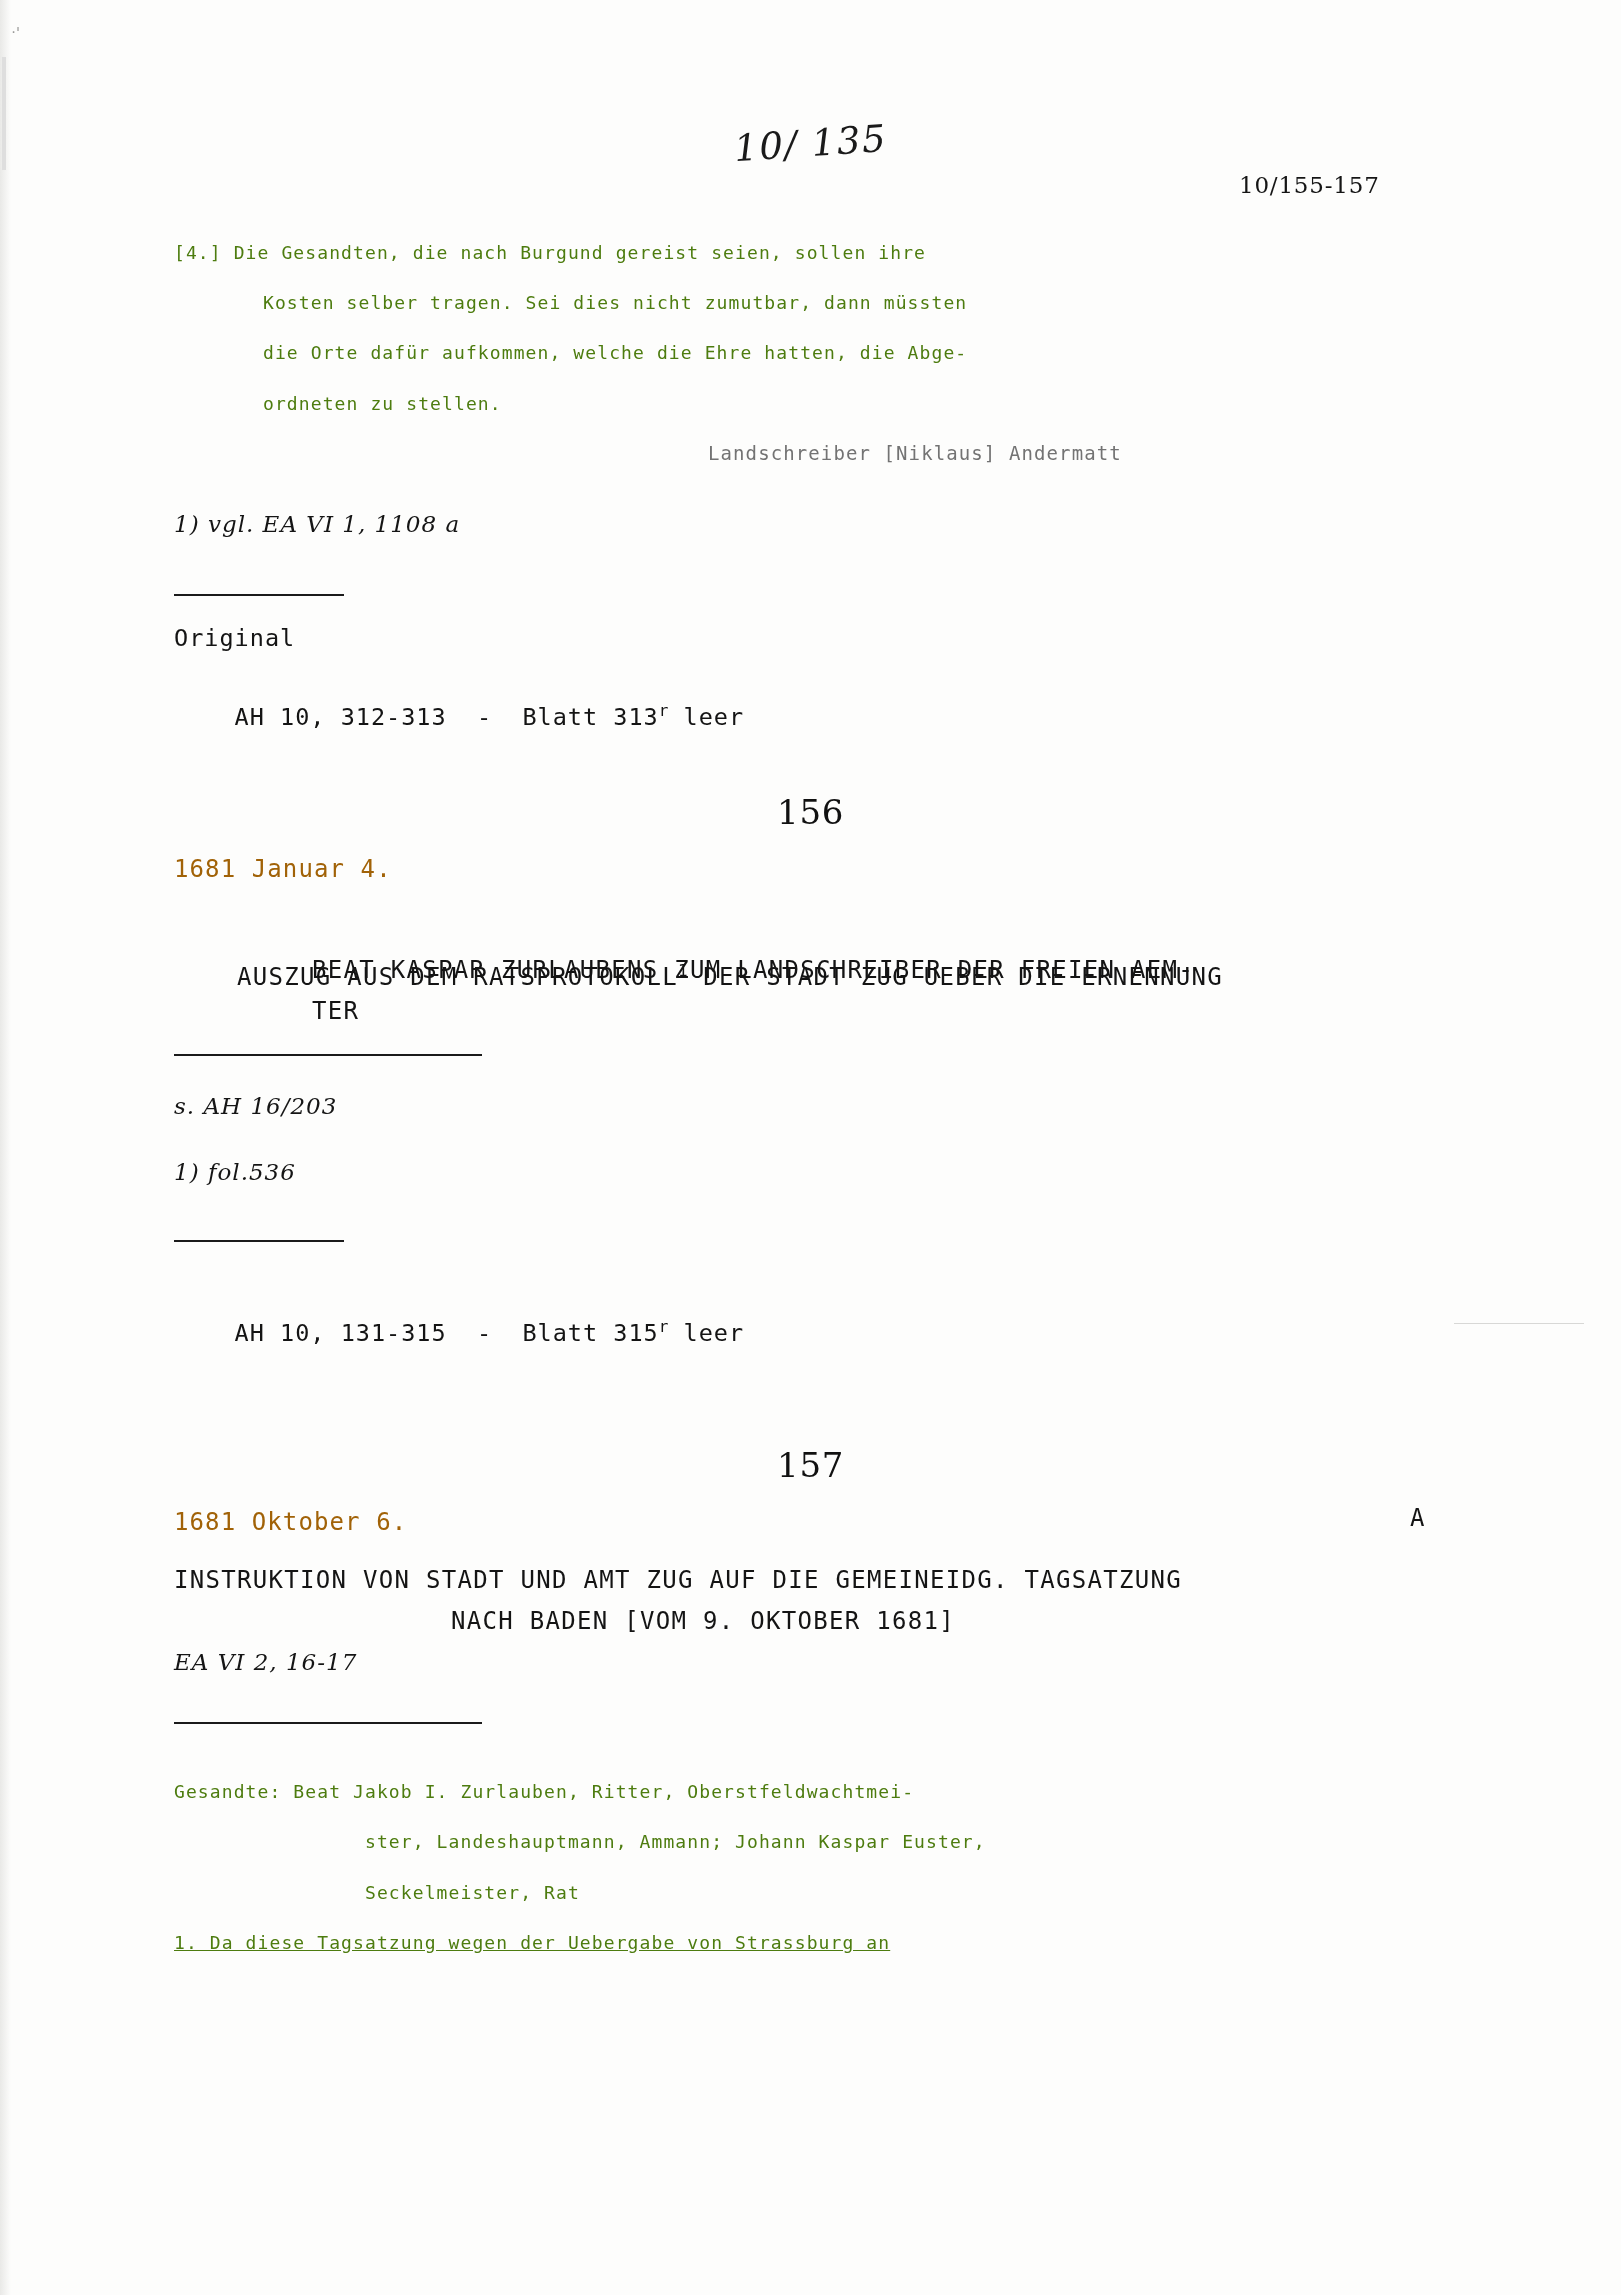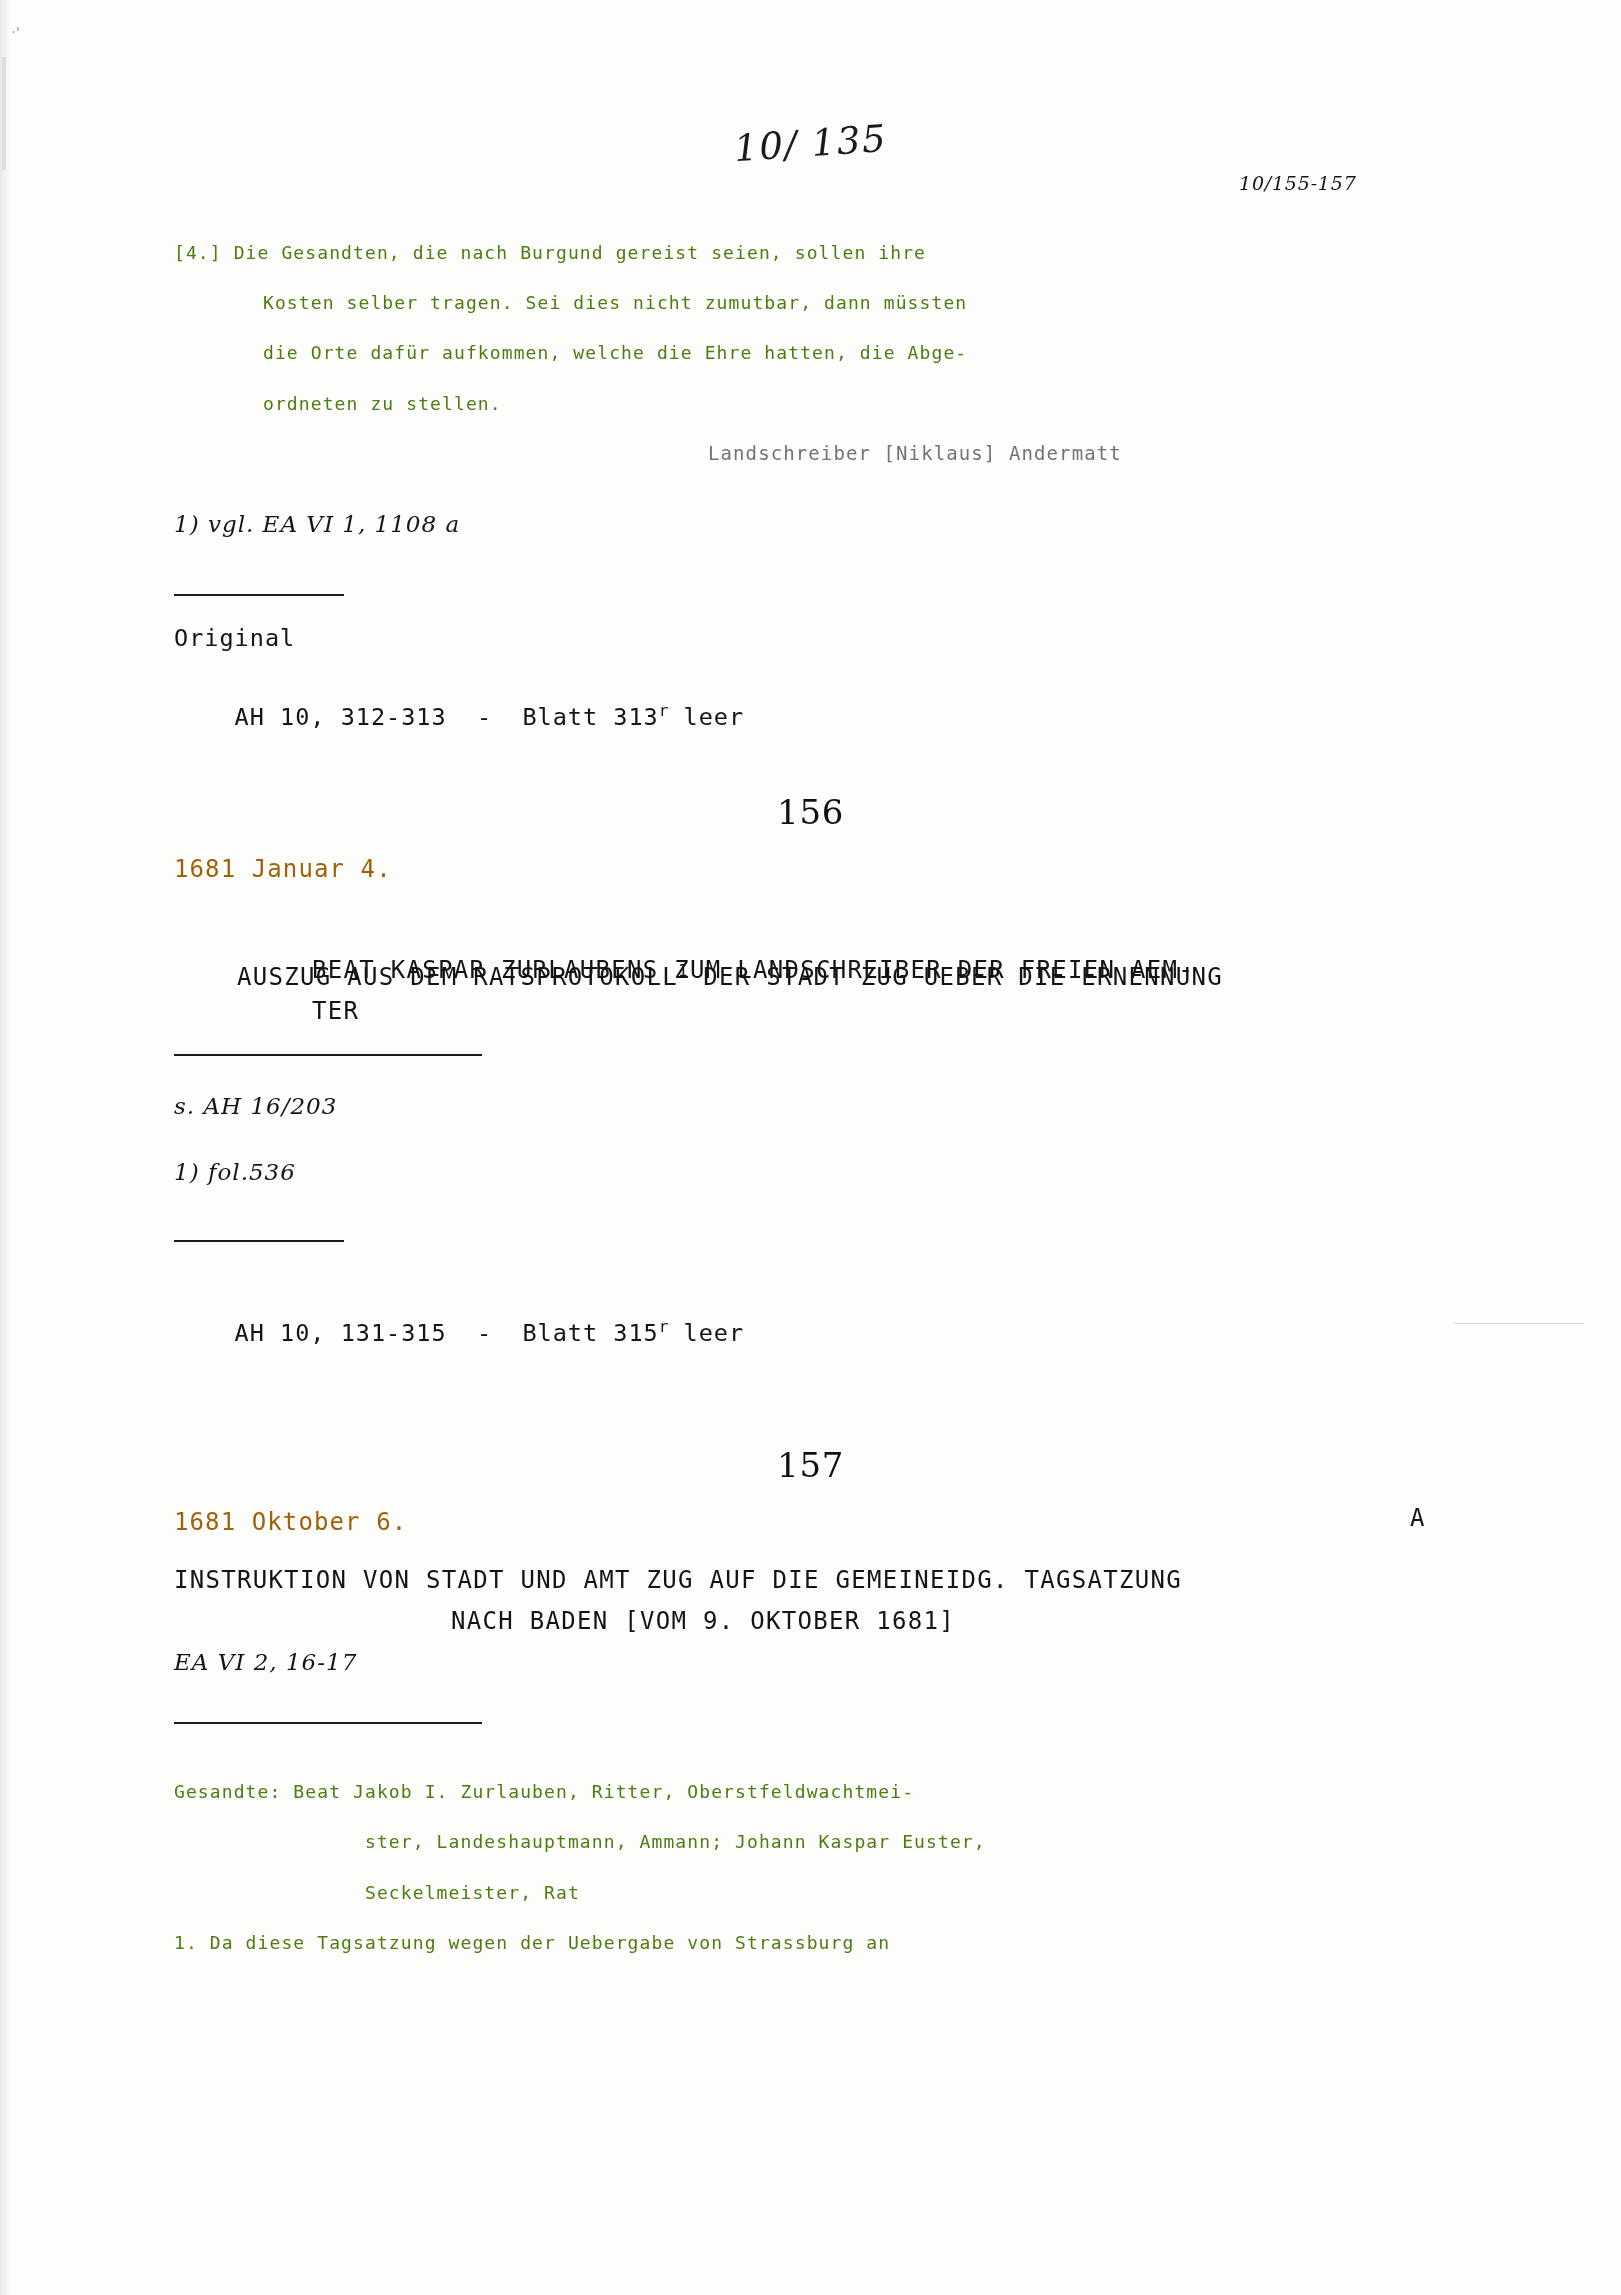--- a/index.html
+++ b/index.html
@@ -43,22 +43,21 @@
     font-size: 37px;
     letter-spacing: 1.6px;
     color: #1a1a1a;
     transform: rotate(-4deg);
     white-space: pre;
   }
 
   .folio-ref {
     position: absolute;
     font-family: "DejaVu Serif", serif;
-    font-style: italic;
-    font-size: 19px;
+    font-size: 23px;
     letter-spacing: 0.8px;
     color: #151515;
     white-space: pre;
   }
 
   .para {
     position: absolute;
     font-size: 18px;
     line-height: 50px;
     letter-spacing: 1.1px;
@@ -202,16 +201,16 @@
   <div class="title-line" style="left:403px; top:1601px;margin-left:48px;">NACH BADEN [VOM 9. OKTOBER 1681]</div>
 
   <div class="footnote" style="left:174px; top:1649px;">EA VI 2, 16-17</div>
 
   <div class="rule" style="left:174px; top:1722px; width:308px;"></div>
 
   <div class="para" style="left:174px; top:1767px;">Gesandte: Beat Jakob I. Zurlauben, Ritter, Oberstfeldwachtmei-</div>
   <div class="para" style="left:365px; top:1817px;">ster, Landeshauptmann, Ammann; Johann Kaspar Euster,</div>
   <div class="para" style="left:365px; top:1868px;">Seckelmeister, Rat</div>
 
-  <div class="para" style="left:174px; top:1918px;">1. Da diese Tagsatzung wegen der Uebergabe von Strassburg an</div>
+  <div class="para" style="left:174px; top:1918px;text-decoration:underline;">1. Da diese Tagsatzung wegen der Uebergabe von Strassburg an</div>
 
 </div>
 
 
 </body></html>

